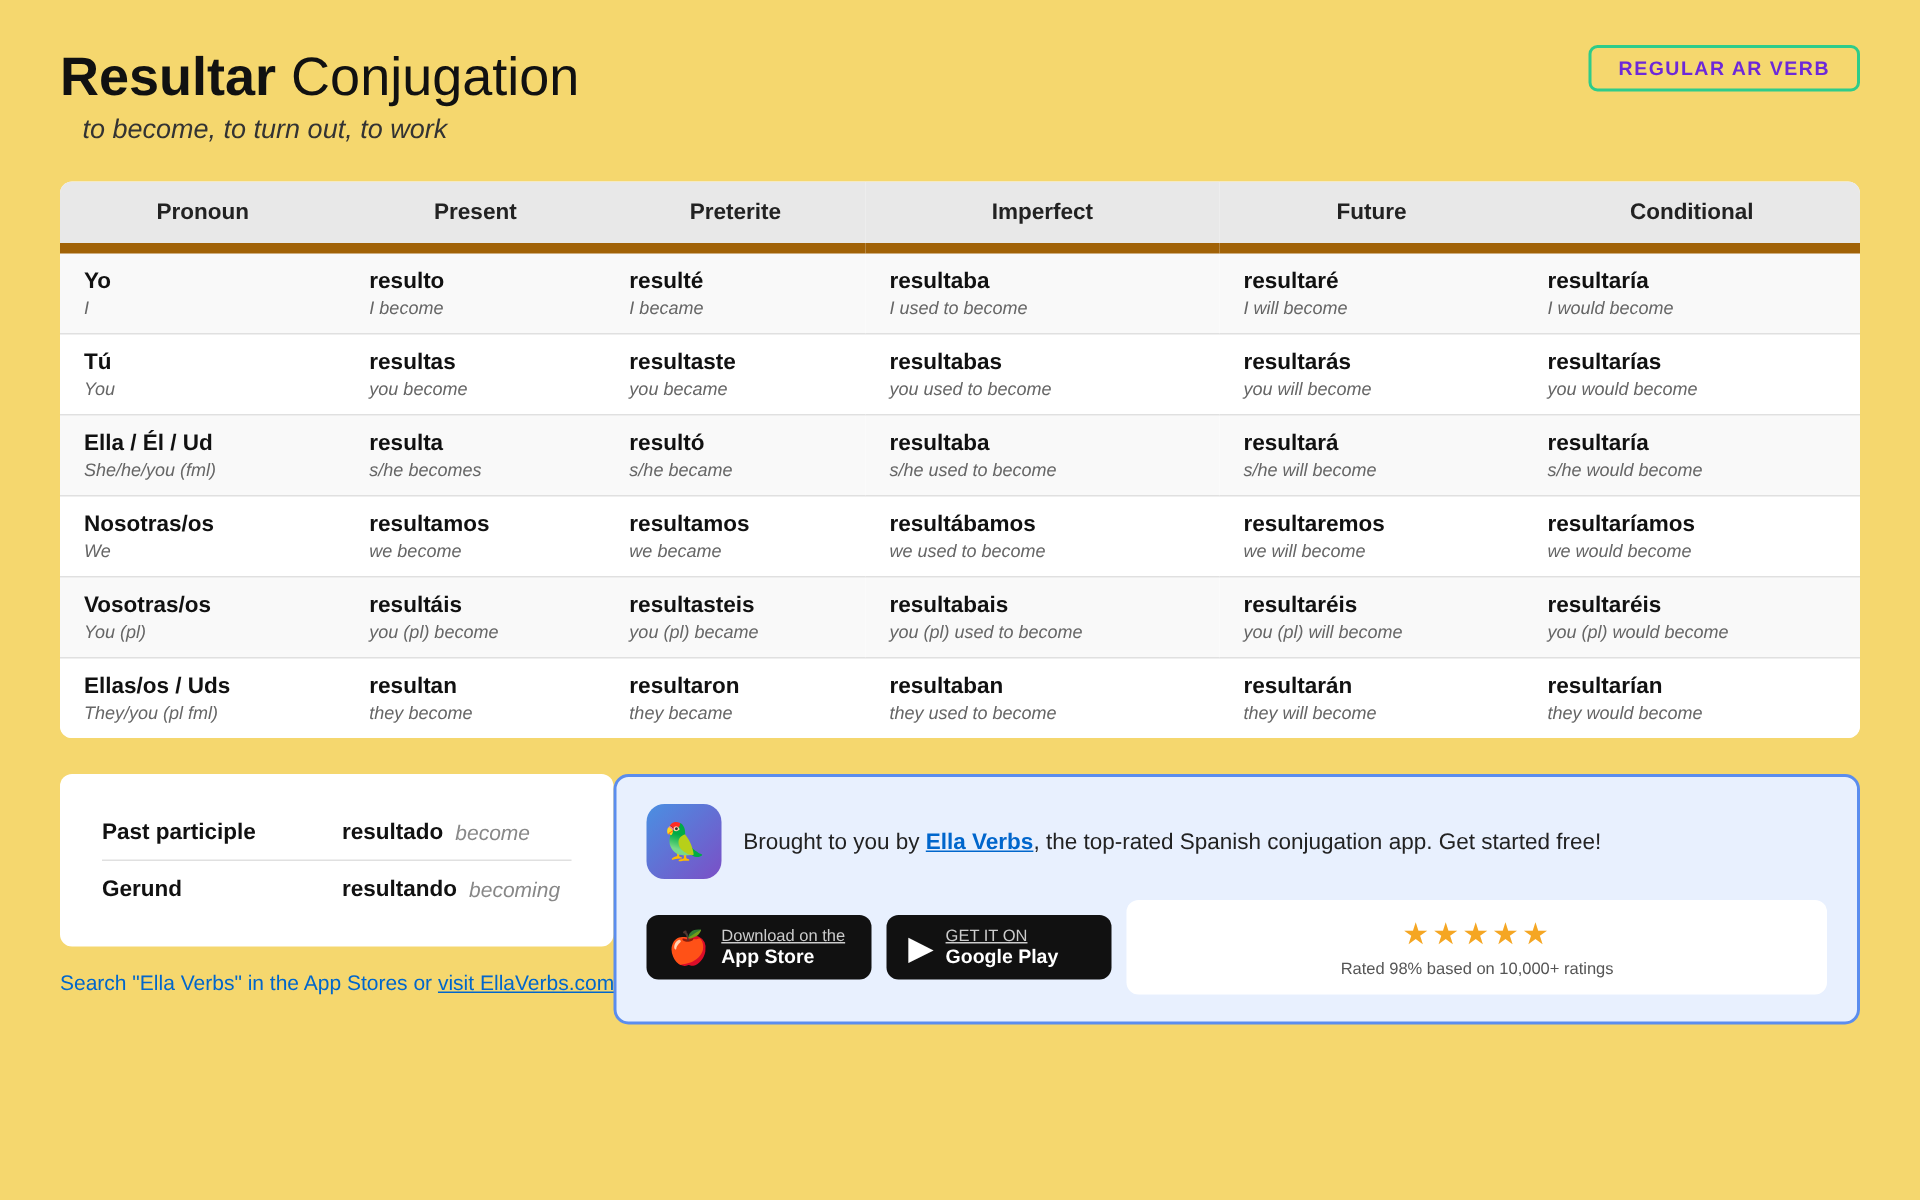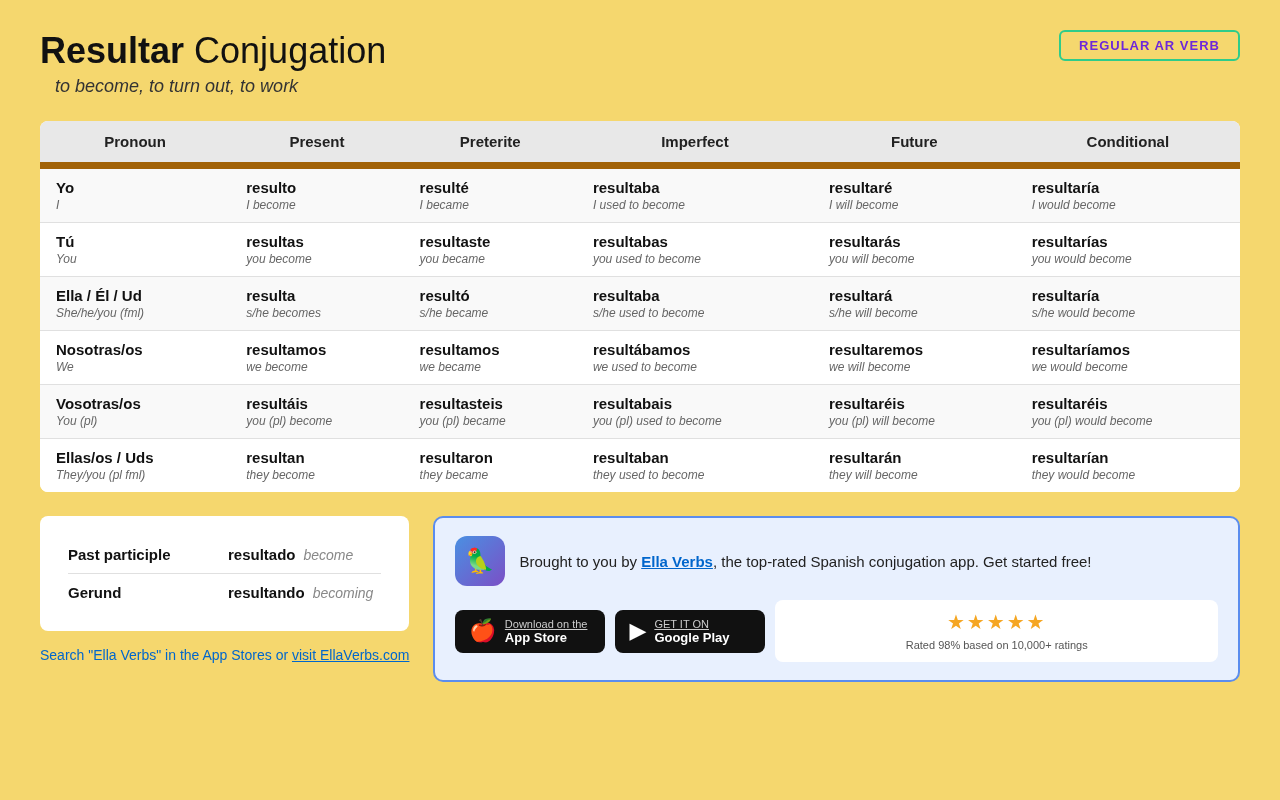--- a/index.html
+++ b/index.html
@@ -101,21 +101,20 @@
     }
 
     .conj-sub {
       font-size: 12px;
       color: #666;
       font-style: italic;
     }
 
     .bottom-section {
       display: flex;
-      gap: 24px;
       align-items: flex-start;
     }
 
     .participle-box {
       background: white;
       border-radius: 8px;
       padding: 20px 28px;
       flex: 0 0 560px;
       max-width: 560px;
     }

